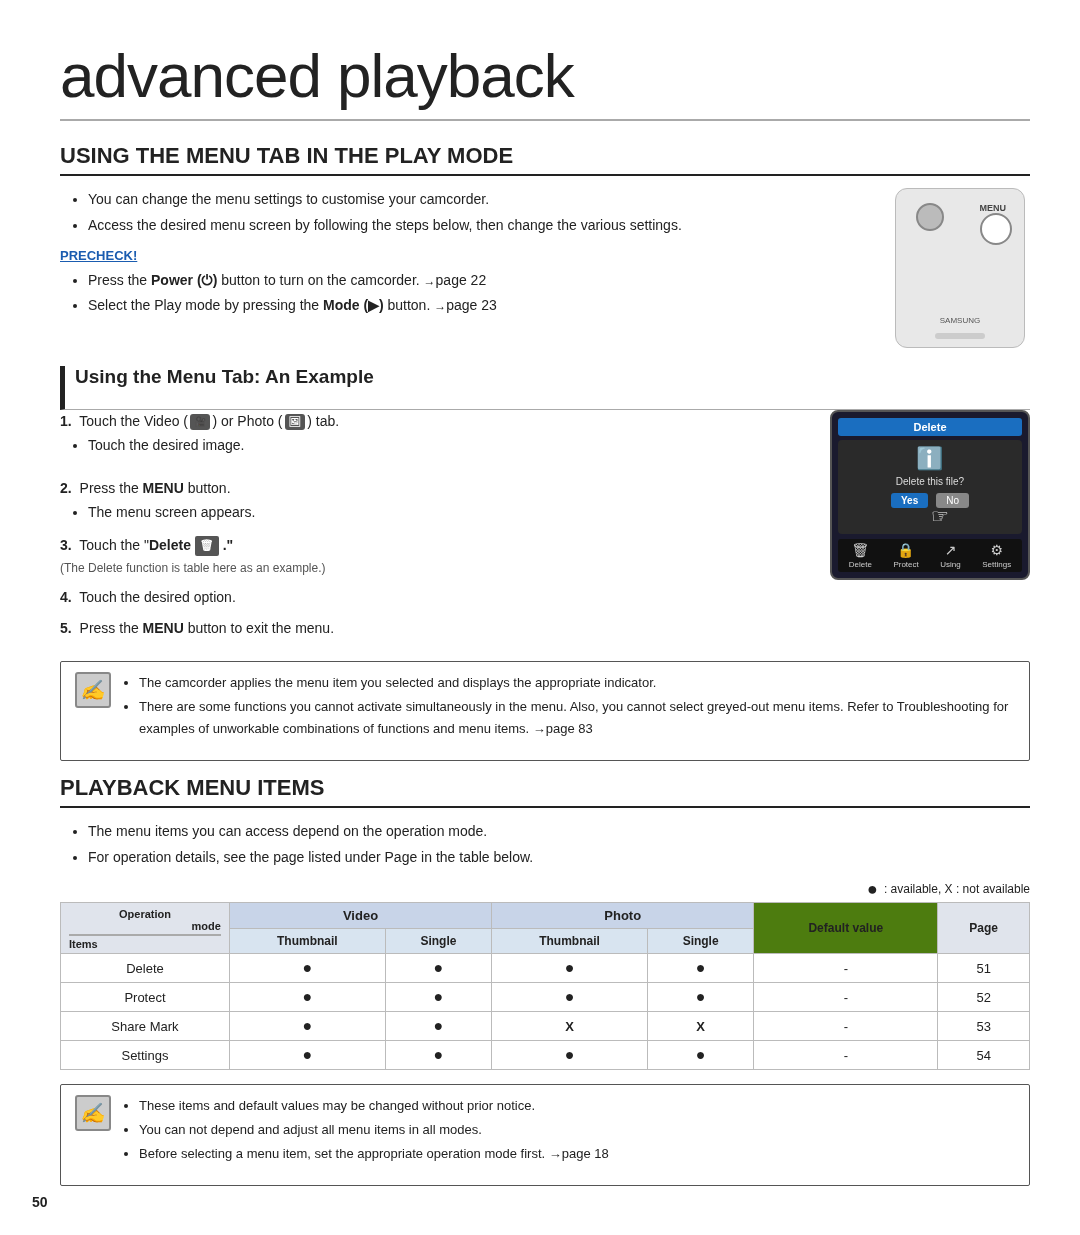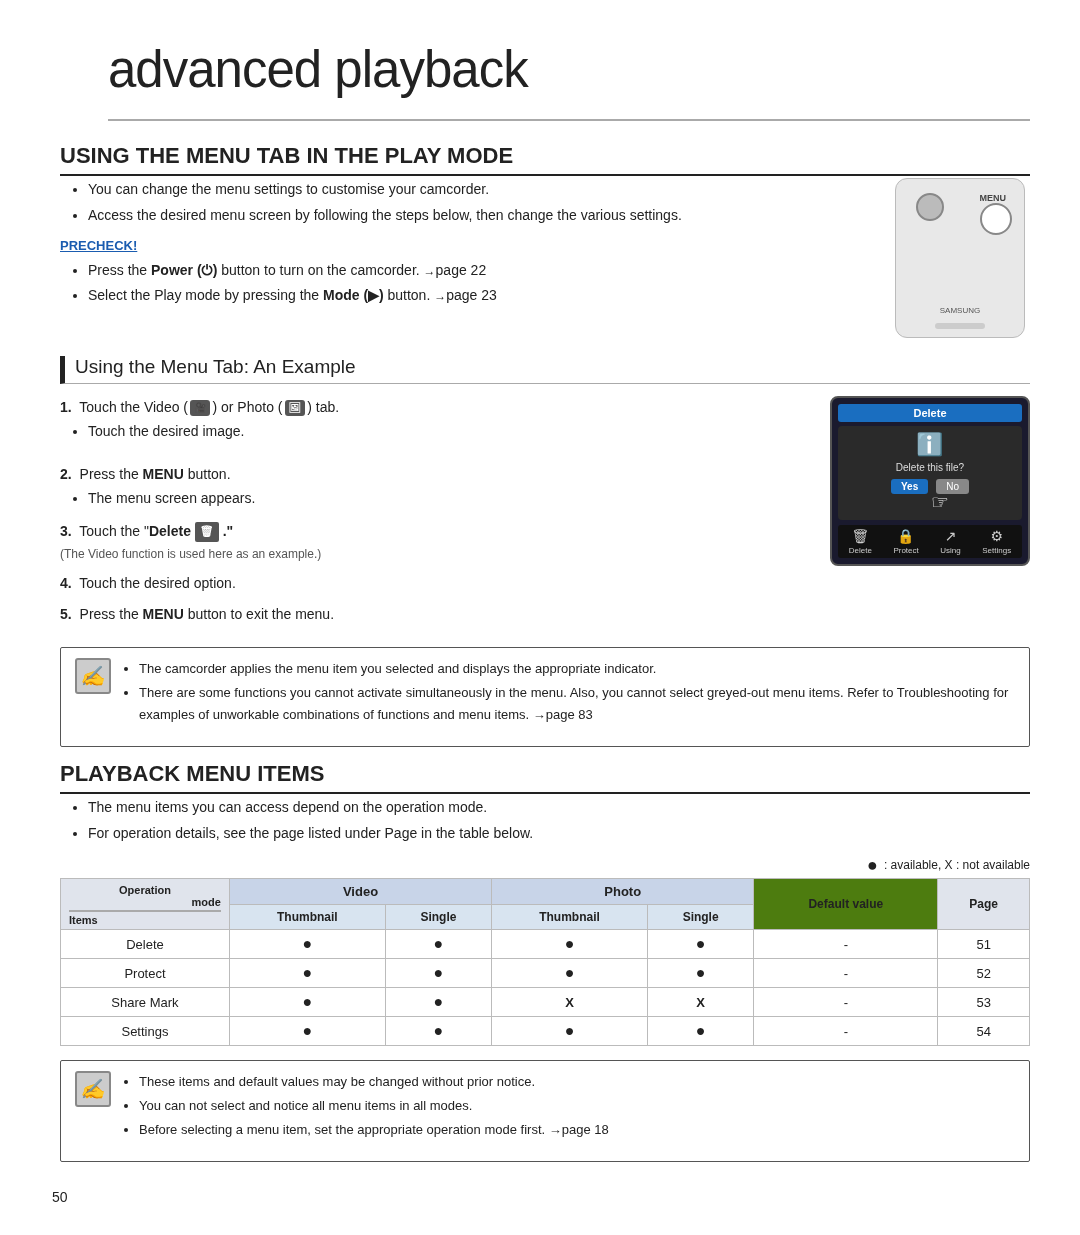--- a/index.html
+++ b/index.html
@@ -9,49 +9,47 @@
       color: #222;
       font-size: 14px;
       padding: 40px 50px 40px 60px;
       max-width: 1080px;
       min-height: 1235px;
       position: relative;
     }
 
     
     .page-title {
-      font-size: 51px;
+      font-size: 62px;
       font-weight: 300;
       color: #222;
       letter-spacing: -1px;
       border-bottom: 2px solid #aaa;
-      padding-bottom: 20px;
+      padding-bottom: 8px;
       margin-bottom: 22px;
       font-family: Arial, sans-serif;
-      margin-left: 48px;
     }
 
     
     .section-heading-main {
       font-size: 22px;
       font-weight: 900;
       text-transform: uppercase;
       border-bottom: 2px solid #222;
       padding-bottom: 5px;
-      margin-bottom: 2px;
+      margin-bottom: 12px;
     }
 
     .section-heading-sub {
       font-size: 19px;
-      font-weight: 400;
+      font-weight: 700;
       border-left: 5px solid #222;
       padding-left: 10px;
-      margin-bottom: 12px;
       border-bottom: 1px solid #aaa;
-      padding-bottom: 5px;
+      padding-bottom: 21px;
     }
 
     
     .bullet-list {
       list-style: disc;
       margin-left: 28px;
       margin-bottom: 10px;
       line-height: 1.7;
     }
     .bullet-list li { margin-bottom: 2px; }
@@ -334,23 +332,23 @@
       font-weight: 700;
       font-size: 12px;
     }
     td.bullet-cell { font-size: 16px; font-weight: 900; }
     td.x-cell { font-size: 13px; font-weight: 700; }
 
     
     .page-number {
       position: absolute;
       bottom: 30px;
-      left: 52px;
+      left: 32px;
       font-size: 14px;
-      font-weight: 400;
+      font-weight: 700;
     }
 
     
     .arrow { font-size: 12px; }
 
     
     .inline-icon {
       display: inline-block;
       background: #555;
       color: #fff;
@@ -422,21 +420,21 @@
           </ul>
         </li>
         <li style="margin-top:20px;">
           <span class="step-num">2.</span> Press the <strong>MENU</strong> button.
           <ul class="bullet-list" style="margin-top:2px;">
             <li>The menu screen appears.</li>
           </ul>
         </li>
         <li style="margin-top:4px;">
           <span class="step-num">3.</span> Touch the "<strong>Delete <span class="delete-icon-inline">🗑</span> ."</strong>
-          <br><span style="font-size:12px; color:#555;">(The Video function is used here as an example.)</span>
+          <br><span style="font-size:12px; color:#555;">(The Delete function is table here as an example.)</span>
         </li>
         <li style="margin-top:4px;">
           <span class="step-num">4.</span> Touch the desired option.
         </li>
         <li style="margin-top:4px;">
           <span class="step-num">5.</span> Press the <strong>MENU</strong> button to exit the menu.
         </li>
       </ol>
     </div>
 
@@ -560,19 +558,19 @@
         </tbody>
     </table>
   </div>
 </div>
 
 <div class="note-box" style="margin-top:14px;">
   <div class="note-icon">✍</div>
   <div class="note-text">
     <ul class="bullet-list" style="margin-left:16px;">
       <li>These items and default values may be changed without prior notice.</li>
-      <li>You can not select and notice all menu items in all modes.</li>
+      <li>You can not depend and adjust all menu items in all modes.</li>
       <li>Before selecting a menu item, set the appropriate operation mode first. →page 18</li>
     </ul>
   </div>
 </div>
 
 <div class="page-number">50</div>
 
 </body></html>

